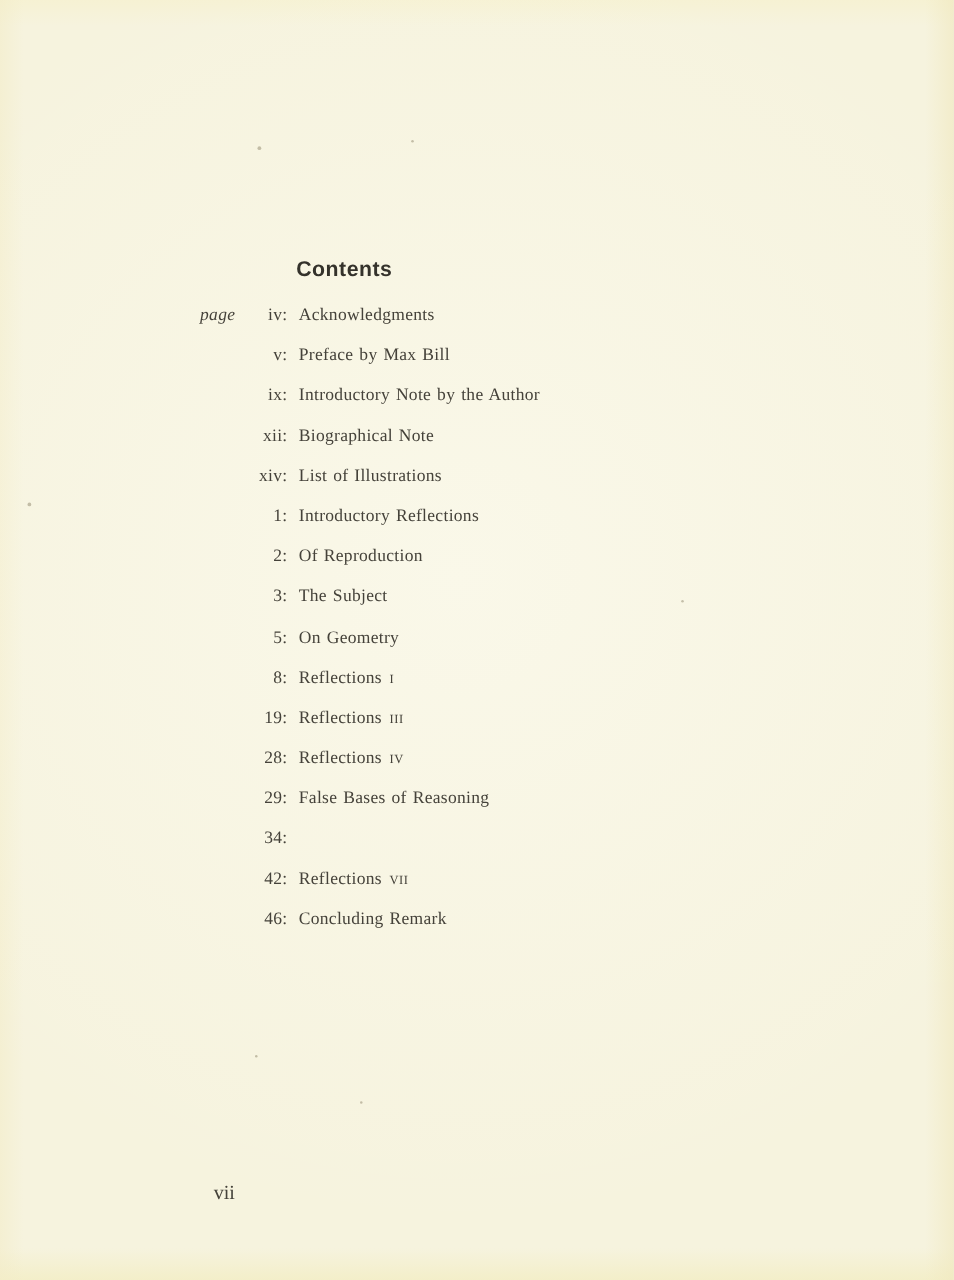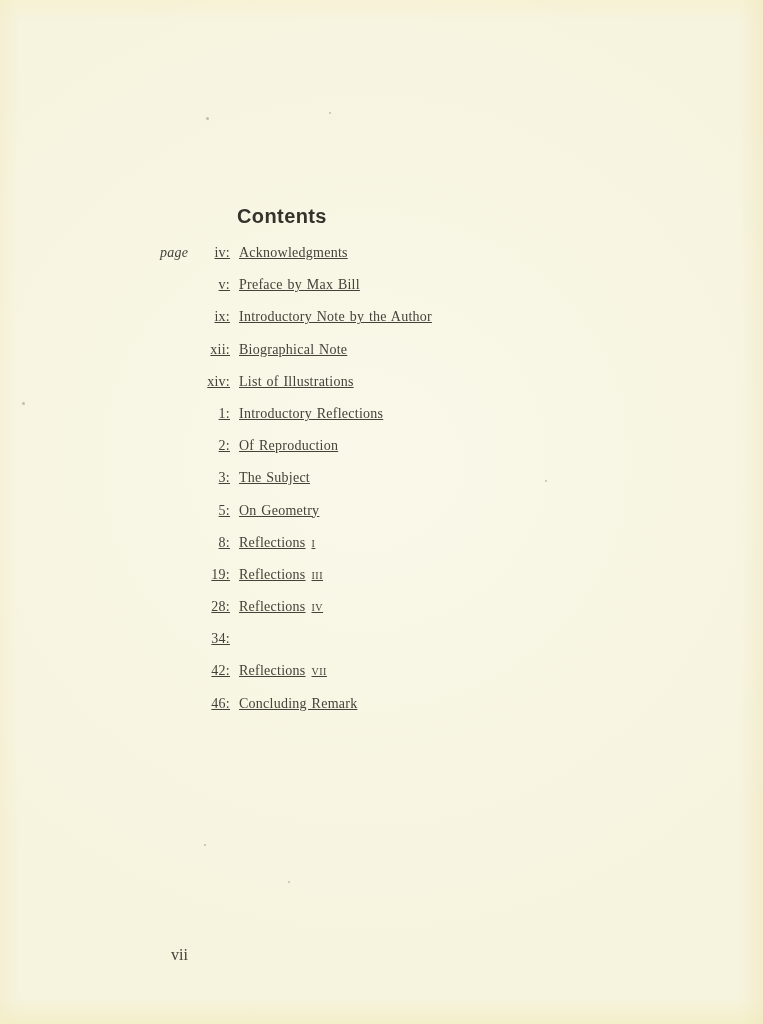--- a/index.html
+++ b/index.html
@@ -20,21 +20,21 @@
     font-family: "Liberation Serif", serif;
     color: #45423a;
   }
   .heading {
     position: absolute;
     left: 237px;
     top: 206px;
     margin: 0;
     font-family: "Liberation Sans", sans-serif;
     font-weight: bold;
-    font-size: 20px;
+    font-size: 17px;
     line-height: 20px;
     letter-spacing: 0.4px;
     color: #34322b;
   }
   .toc {
     position: absolute;
     left: 160px;
     top: 237px;
   }
   .row {
@@ -47,25 +47,23 @@
     word-spacing: 1px;
   }
   .page-label {
     width: 40px;
     font-style: italic;
     text-align: left;
   }
   .num {
     width: 30px;
     text-align: right;
-    text-decoration: underline;
   }
   .title {
     margin-left: 9px;
-    text-decoration: underline;
   }
   .numeral {
     font-variant: small-caps;
     margin-left: 6px;
     letter-spacing: 0.5px;
   }
   .folio {
     position: absolute;
     left: 171px;
     top: 945px;
@@ -159,20 +157,25 @@
     <span class="num">19:</span>
     <span class="title"><span class="t">Reflections</span><span class="numeral">iii</span></span>
   </div>
 
   <div class="row">
     <span class="page-label"></span>
     <span class="num">28:</span>
     <span class="title"><span class="t">Reflections</span><span class="numeral">iv</span></span>
   </div>
 
+  <div class="row">
+    <span class="page-label"></span>
+    <span class="num">29:</span>
+    <span class="title"><span class="t">False Bases of Reasoning</span></span>
+  </div>
 
   <div class="row">
     <span class="page-label"></span>
     <span class="num">34:</span>
   </div>
 
 
   <div class="row">
     <span class="page-label"></span>
     <span class="num">42:</span>

